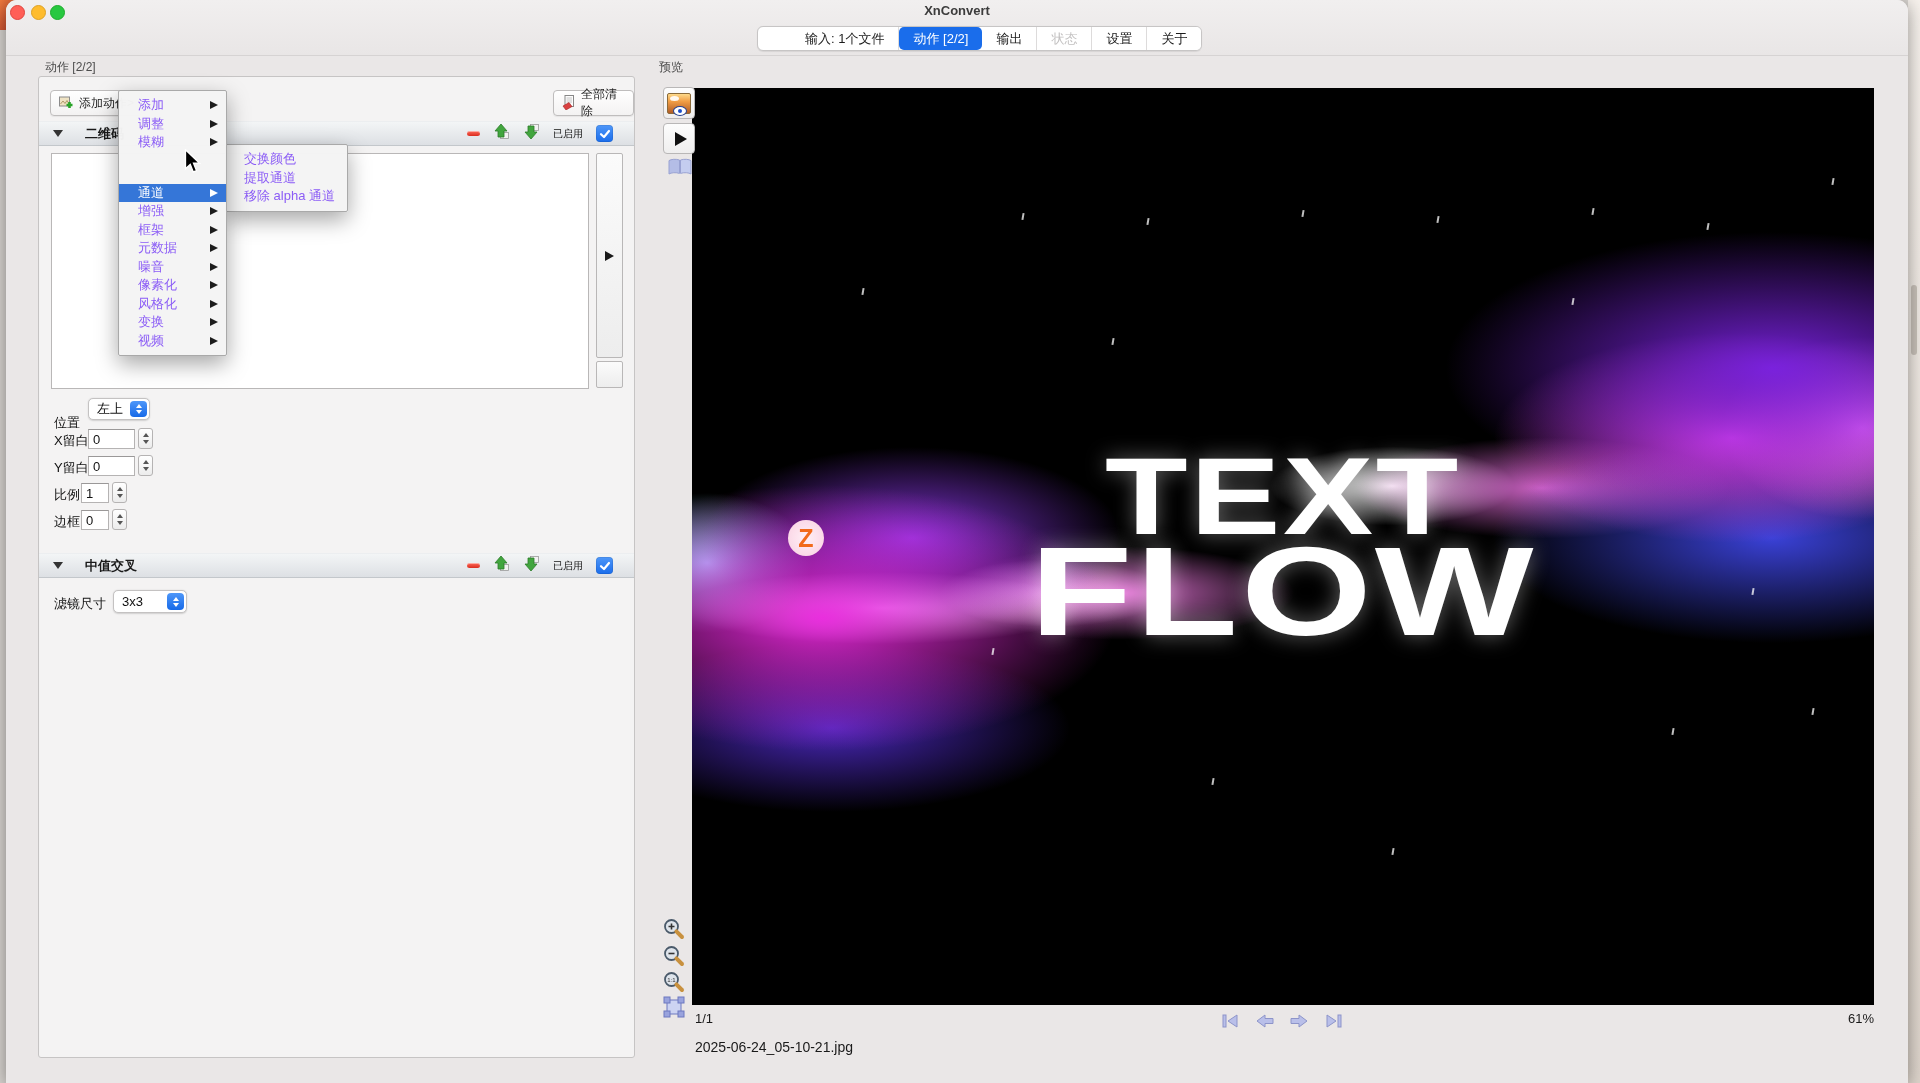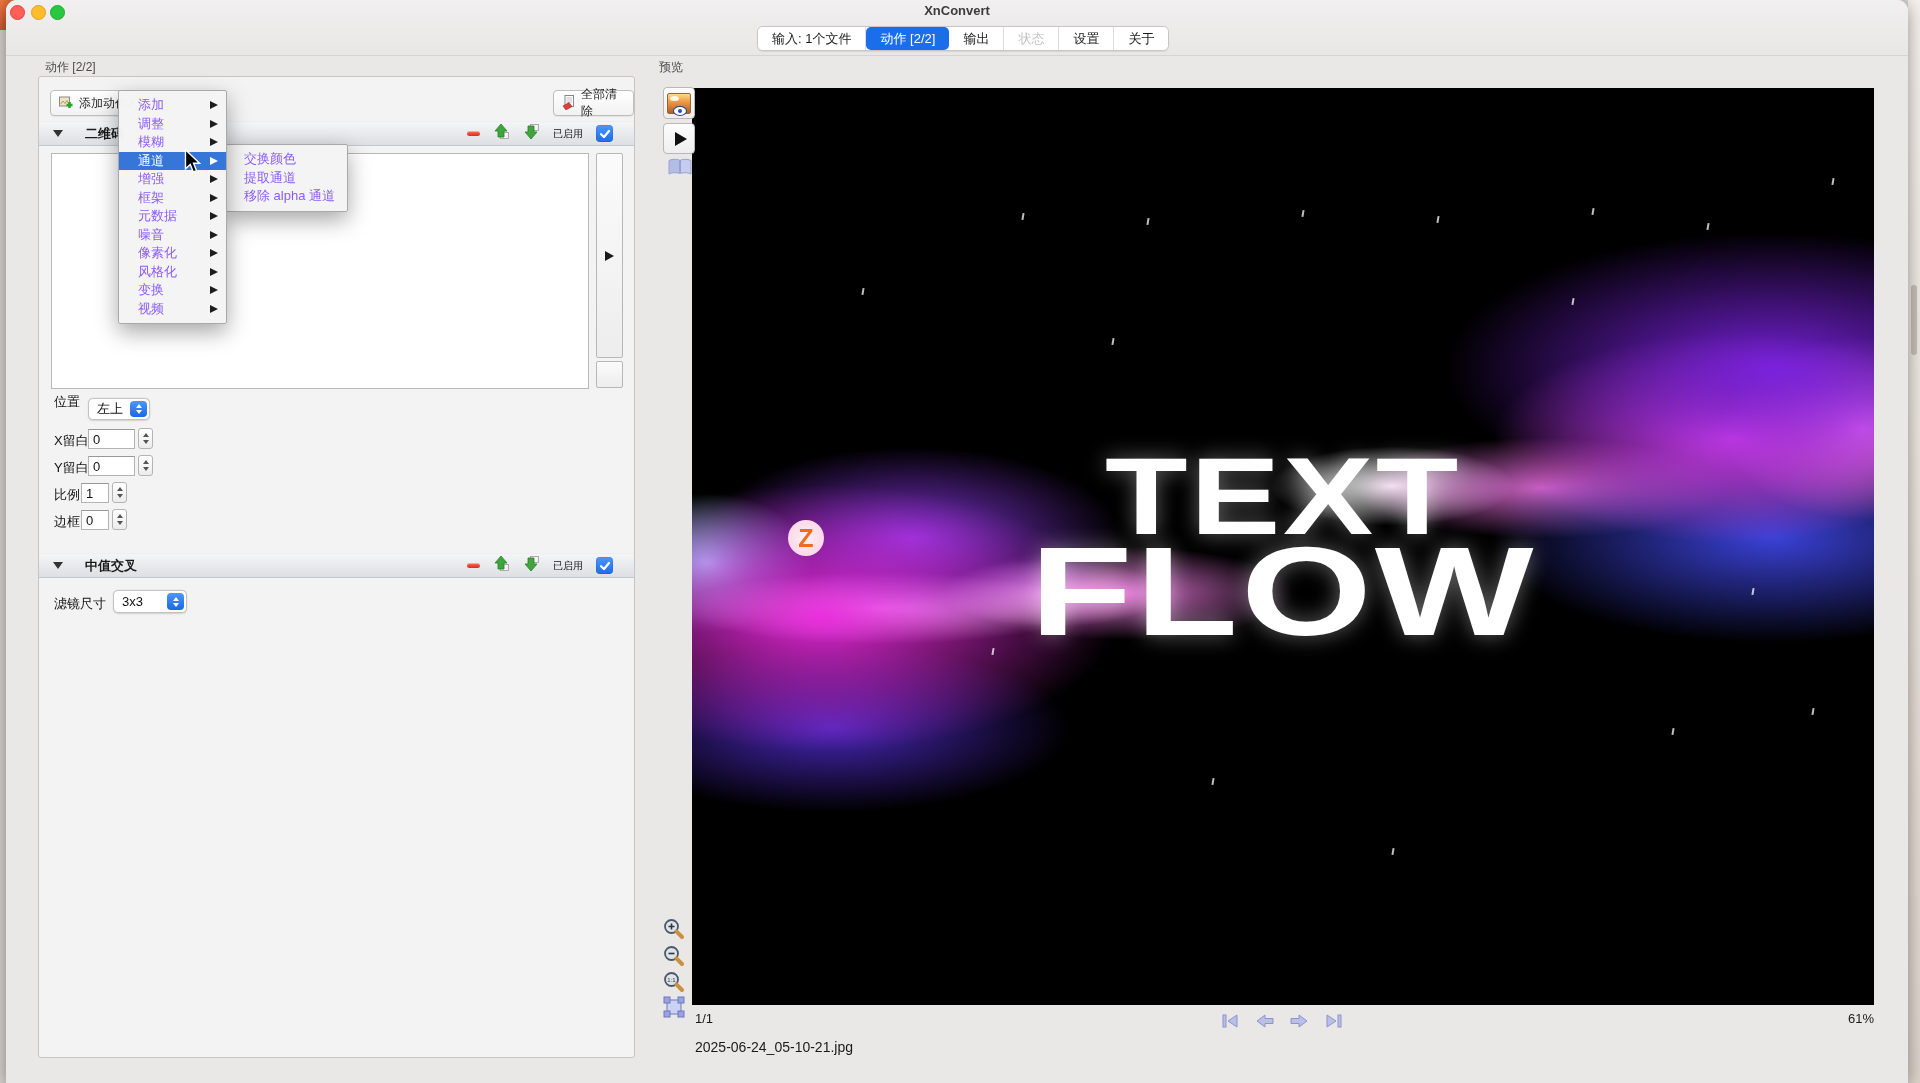--- a/index.html
+++ b/index.html
@@ -11,21 +11,21 @@
   .right-thumb{position:absolute;left:1911px;top:285px;width:6px;height:70px;background:#c7c0b8;border-radius:3px;z-index:0;}
   
   .window-bg{position:absolute;left:6px;top:0;width:1902px;height:1083px;background:#eae7e7;border-radius:11px 11px 0 0;box-shadow:0 3px 18px rgba(0,0,0,.4);z-index:1;}
   .header-bg{position:absolute;left:6px;top:0;width:1902px;height:55px;background:linear-gradient(#f1efef,#e9e6e6);border-bottom:1px solid #d6d3d3;border-radius:11px 11px 0 0;z-index:2;}
   .traffic{position:absolute;top:5px;width:13px;height:13px;border-radius:50%;z-index:3;}
   .t-close{left:10px;background:#ff5f57;border:0.5px solid #e0443e;}
   .t-min{left:31px;background:#febc2e;border:0.5px solid #dea123;}
   .t-max{left:50px;background:#28c840;border:0.5px solid #1dad2b;}
   .win-title{position:absolute;left:6px;top:3px;width:1902px;text-align:center;font-size:13px;font-weight:bold;color:#3c3c3c;z-index:2;}
   
-  .seg{position:absolute;left:757px;top:26px;height:23px;display:flex;align-items:stretch;background:#fff;border:1px solid #c7c5c5;border-radius:6px;font-size:13px;color:#1c1c1c;z-index:3;box-shadow:0 0.5px 1px rgba(0,0,0,.08);overflow:hidden;}
+  .seg{position:absolute;left:757px;top:26px;height:23px;display:flex;align-items:stretch;background:#fff;border:1px solid #c7c5c5;border-radius:6px;font-size:13px;color:#1c1c1c;z-index:3;box-shadow:0 0.5px 1px rgba(0,0,0,.08);overflow:hidden;padding-left:33px;}
   .seg-item{display:flex;align-items:center;padding:0 14px;background:#fff;border-right:1px solid #dddbdb;white-space:nowrap;}
   .seg-item:last-child{border-right:none;}
   .seg-item.sel{background:#1a6deb;color:#fff;border-radius:5px;border-right:none;}
   .seg-item.dis{color:#c2c0c0;}
   
   .content-bg{position:absolute;left:6px;top:56px;width:1902px;height:1027px;background:#eae7e7;z-index:1;}
   .panel-label{position:absolute;font-size:12px;color:#4c4c4c;z-index:2;}
   
   .actions-panel{position:absolute;left:38px;top:76px;width:597px;height:982px;background:#f4f3f3;border:1px solid #c6c4c4;border-radius:3px;z-index:2;box-sizing:border-box;}
   .btn{position:absolute;display:flex;align-items:center;gap:5px;padding:0 7px;background:linear-gradient(#ffffff,#f3f2f2);border:1px solid #bfbdbd;border-radius:4px;font-size:12px;color:#222;box-shadow:0 1px 1px rgba(0,0,0,.06);box-sizing:border-box;cursor:default;}
@@ -46,21 +46,21 @@
   .stepper .up{width:0;height:0;border-bottom:4px solid #555;border-left:3.5px solid transparent;border-right:3.5px solid transparent;}
   .stepper .dn{width:0;height:0;border-top:4px solid #555;border-left:3.5px solid transparent;border-right:3.5px solid transparent;}
   .select{position:absolute;height:22px;background:#fff;border:1px solid #c4c2c2;border-radius:5px;display:flex;align-items:center;font-size:13px;color:#111;padding-left:8px;box-sizing:border-box;box-shadow:0 0.5px 1.5px rgba(0,0,0,.15);}
   .sel-step{position:absolute;right:2px;top:2px;bottom:2px;width:17px;border-radius:4px;background:linear-gradient(#4e97f9,#176ae8);display:flex;flex-direction:column;align-items:center;justify-content:center;gap:2px;}
   .sel-step .up{width:0;height:0;border-bottom:4px solid #fff;border-left:3.5px solid transparent;border-right:3.5px solid transparent;}
   .sel-step .dn{width:0;height:0;border-top:4px solid #fff;border-left:3.5px solid transparent;border-right:3.5px solid transparent;}
   
   .menu{position:absolute;left:118px;top:90px;width:107px;padding:5px 0;background:rgba(244,244,244,.98);border:1px solid #a9a9a9;border-radius:2px;box-shadow:0 8px 22px rgba(0,0,0,.35);z-index:20;}
   .menu-item{height:18.5px;display:flex;align-items:center;padding:0 8px 0 19px;font-size:13px;color:#8b5cf6;}
   .menu-item .arr{margin-left:auto;width:0;height:0;border-left:8px solid #1c1c1c;border-top:4.5px solid transparent;border-bottom:4.5px solid transparent;}
-  .menu-item.hl{background:#3576d8;color:#fff;}
+  .menu-item.hl{background:#3576d8;color:#fff;margin-top:32px;}
   .menu-item.hl .arr{border-left-color:#fff;}
   .submenu{position:absolute;left:225px;top:144px;width:121px;padding:5px 0;background:rgba(244,244,244,.98);border:1px solid #a9a9a9;border-radius:2px;box-shadow:0 8px 22px rgba(0,0,0,.35);z-index:19;}
   .submenu .menu-item{padding-left:18px;white-space:nowrap;}
   .cursor{position:absolute;left:184px;top:149px;z-index:30;}
   
   .side-btn{position:absolute;background:linear-gradient(#fdfdfd,#efeeee);border:1px solid #b9b7b7;border-radius:4px;display:flex;align-items:center;justify-content:center;box-sizing:border-box;z-index:3;}
   .icon-plain{position:absolute;z-index:3;display:flex;align-items:center;justify-content:center;}
   .thumb-ic{width:22px;height:19px;border:1px solid #8a6a3a;border-radius:2px;background:linear-gradient(#fdd98a 0%,#f09c44 40%,#b05c26 100%);position:relative;overflow:visible;}
   .thumb-ic .cloud{position:absolute;left:2px;top:2px;width:9px;height:5px;background:#fff;border-radius:50%;opacity:.9;}
   .thumb-ic .eye{position:absolute;left:5px;bottom:-3px;width:12px;height:8px;background:#fff;border:1px solid #28408a;border-radius:50%;display:flex;align-items:center;justify-content:center;}
@@ -172,21 +172,21 @@
         </span>
       </span>
     </div>
 
     <div class="qr-textarea"></div>
     <div class="tall-btn">
         <span class="tri"></span>
       </div>
     <div class="small-btn"></div>
 
-    <span class="fld-label" style="left:15px;top:316px;">位置</span>
+    <span class="fld-label" style="left:15px;top:337px;">位置</span>
     <div class="select" style="left:49px;top:321px;width:62px;">
       <span>左上</span>
       <span class="sel-step">
           <span class="up"></span>
           <span class="dn"></span>
         </span>
     </div>
 
     <span class="fld-label" style="left:15px;top:355px;">X留白</span>
     <input class="txt-in" style="left: 49px; top: 352px; width: 47px;" value="0">

